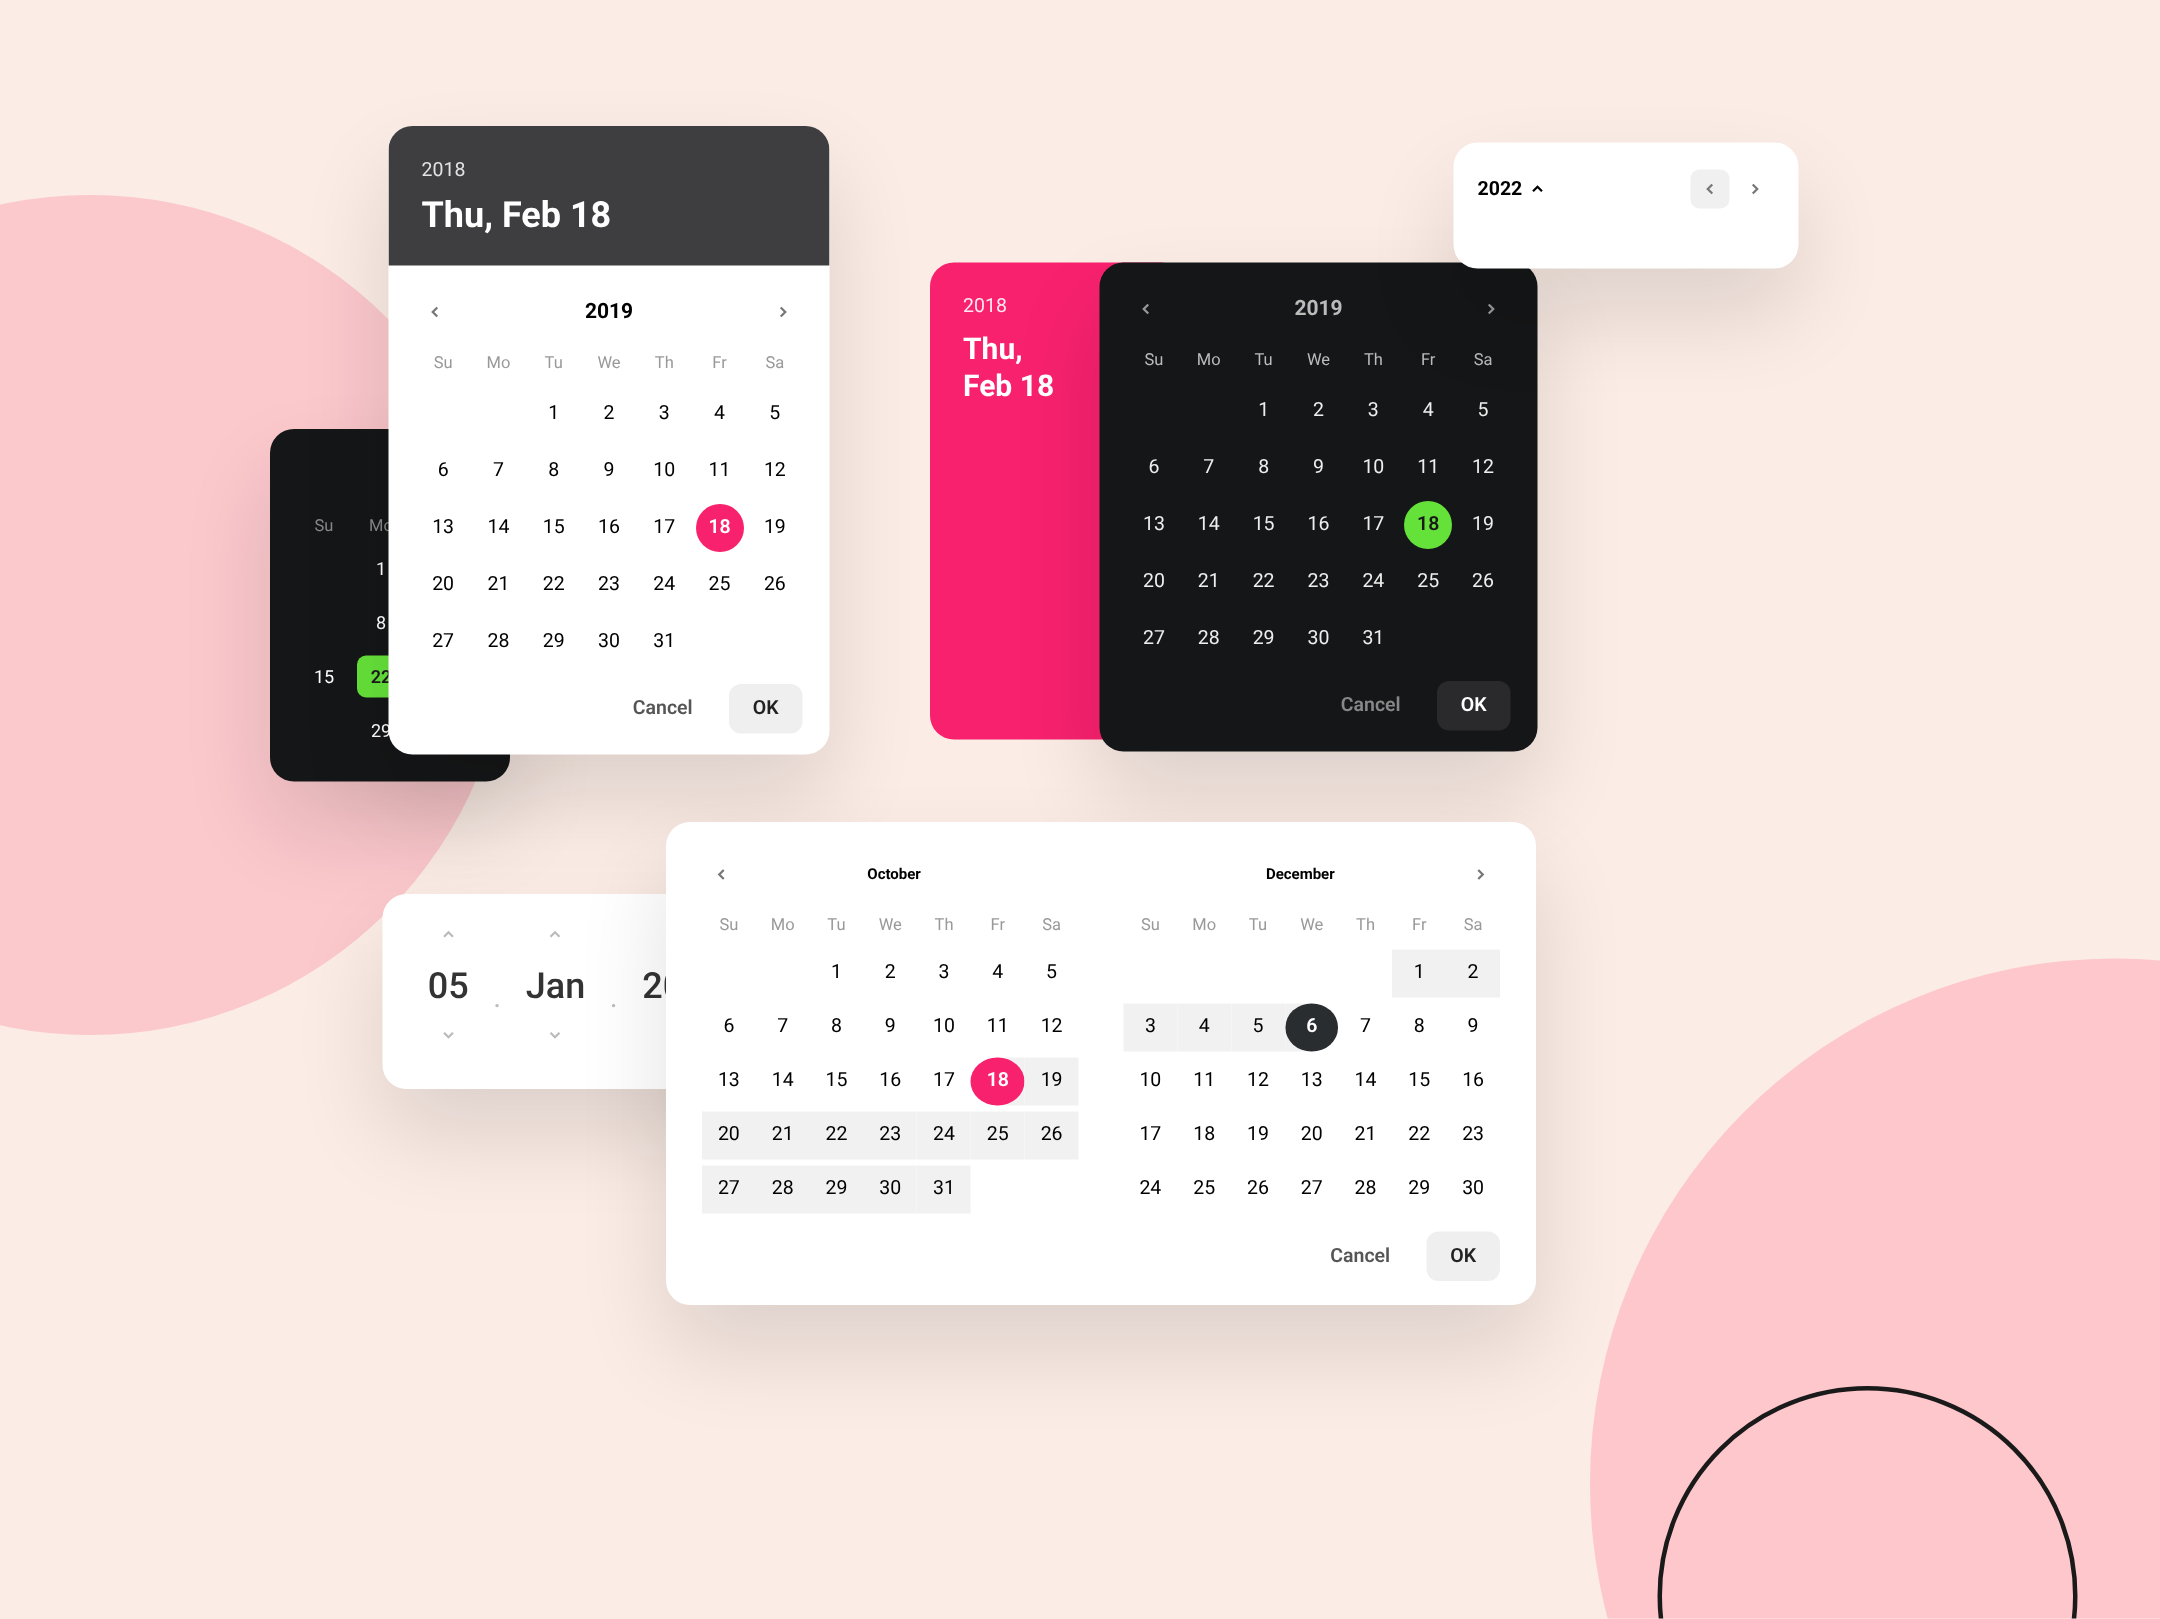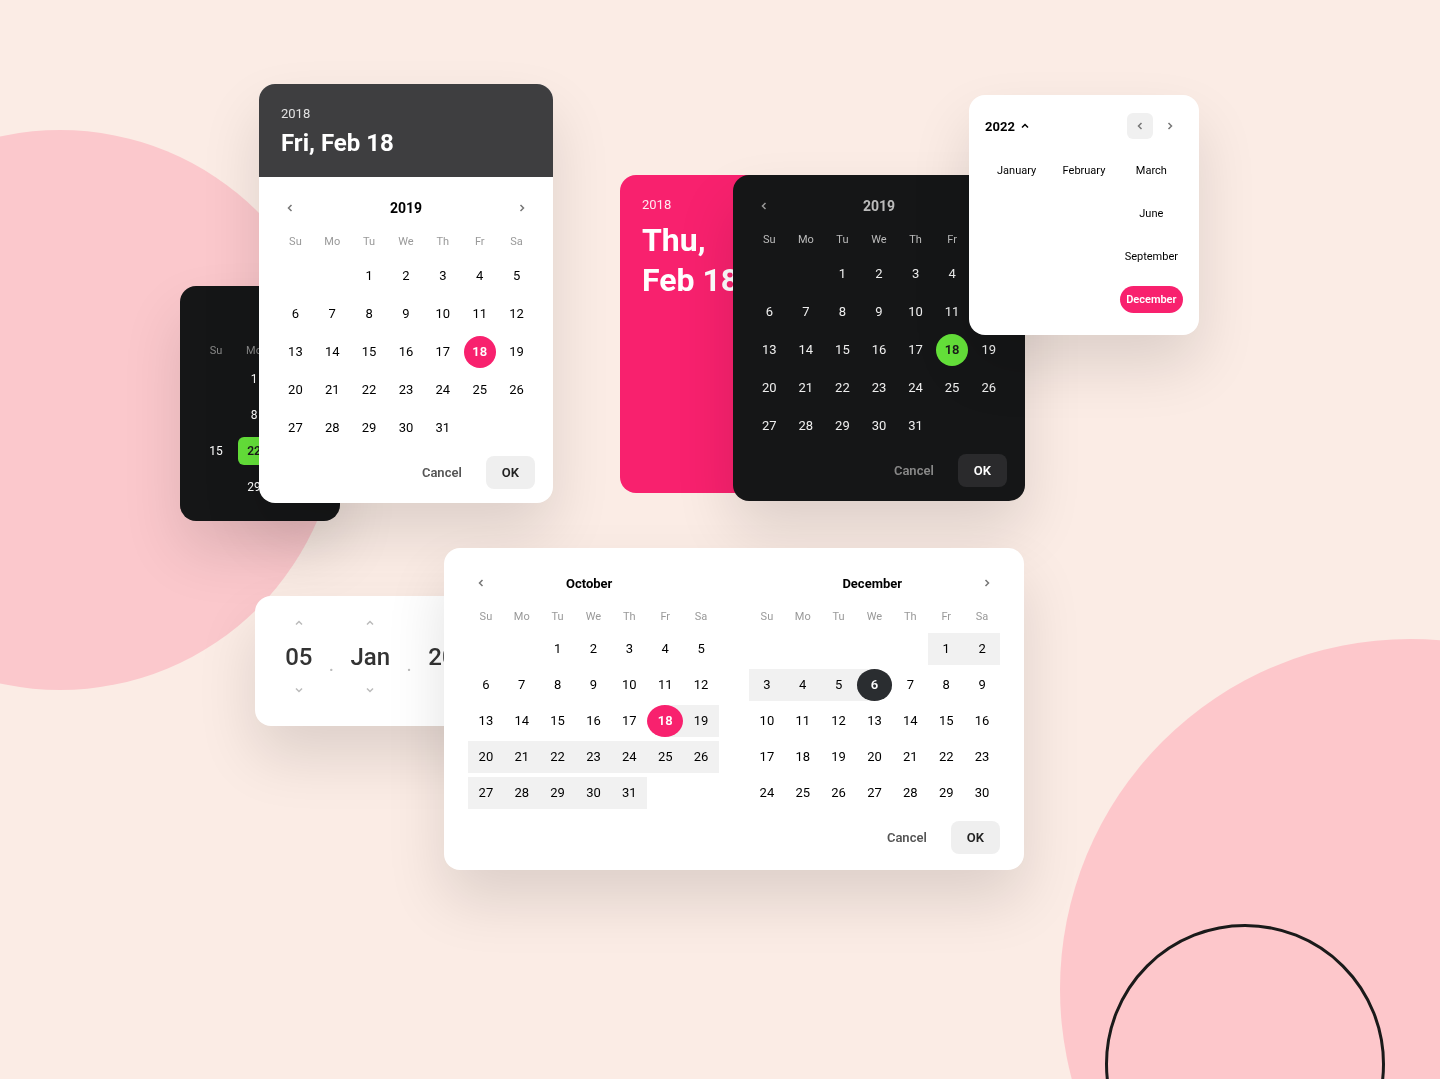--- a/index.html
+++ b/index.html
@@ -36,21 +36,21 @@
   .btn { font-size: 13px; font-weight: 600; padding: 9px 16px; border-radius: 8px; cursor: pointer; border: none; }
   .btn-ghost { background: transparent; color: #555; }
   .btn-light { background: #efefef; color: #222; }
   .btn-dark { background: #2a2a2c; color: #fff; }
   .btn-ghost-dark { background: transparent; color: #888; }
 
   
   .c2wrap { position: absolute; left: 620px; top: 175px; }
   .c2-side { position: absolute; left: 0; top: 0; width: 170px; height: 318px; background: #f8216e; border-radius: 16px; color: #fff; padding: 22px; }
   .c2-side .y { font-size: 13px; opacity: .9; }
-  .c2-side .d { font-size: 32px; font-weight: 700; margin-top: 8px; line-height: 1.25; }
+  .c2-side .d { font-size: 20px; font-weight: 700; margin-top: 8px; line-height: 1.25; }
   .c2 { left: 113px; top: 0; width: 292px; padding: 18px 18px 14px; position: absolute; }
   .c2 .dow, .c2 .yr { color: #bbb; }
   .c2 .d { color: #eee; }
   .c2 .sel-green { background: #65e23a; color: #1a1a1a; font-weight: 600; }
   .c2 .chev { color: #999; }
 
   
   .c3 { left: 969px; top: 95px; width: 230px; padding: 18px 16px 22px; }
   .c3-top { display: flex; align-items: center; justify-content: space-between; margin-bottom: 18px; }
   .c3-yr { font-size: 13px; font-weight: 700; display: flex; align-items: center; gap: 4px; }
@@ -65,21 +65,21 @@
   .c4 { left: 255px; top: 596px; width: 258px; height: 130px; padding: 18px 22px; display: flex; justify-content: space-around; }
   .spin { display: flex; flex-direction: column; align-items: center; gap: 10px; }
   .spin .v { font-size: 24px; font-weight: 500; color: #333; }
   .spin-chev { color: #bbb; cursor: pointer; }
   .dot { font-size: 20px; color: #bbb; align-self: center; padding-top: 6px; }
 
   
   .c5 { left: 444px; top: 548px; width: 580px; padding: 22px 24px 16px; }
   .c5-head { display: flex; align-items: center; justify-content: space-between; margin-bottom: 14px; }
   .c5-months { display: flex; gap: 230px; }
-  .c5-months span { font-size: 13px; font-weight: 700; }
+  .c5-months span { font-size: 10px; font-weight: 700; }
   .c5-body { display: flex; gap: 30px; }
   .c5-cal { flex: 1; }
   .c5-cal .cal-grid { row-gap: 4px; }
   .c5-cal .d { border-radius: 0; width: 100%; }
   .c5-cal .in-range { background: #f1f1f1; }
   .c5-cal .start { background: #f8216e; color: #fff; border-radius: 50%; font-weight: 600; }
   .c5-cal .end { background: #2a2d30; color: #fff; border-radius: 50%; font-weight: 600; }
   .c5-cal .start-wrap { background: linear-gradient(to right, transparent 50%, #f1f1f1 50%); }
   .c5-cal .end-wrap { background: linear-gradient(to right, #f1f1f1 50%, transparent 50%); }
 
@@ -104,21 +104,21 @@
       <div class="d">15</div>
       <div class="d sel">22</div>
       <div class="d"></div>
       <div class="d">29</div>
     </div>
 </div>
 
 <div class="card c1">
   <div class="c1-head">
     <div class="c1-year">2018</div>
-    <div class="c1-date">Fri, Feb 18</div>
+    <div class="c1-date">Thu, Feb 18</div>
   </div>
   <div class="c1-body">
     <div class="nav-row">
       <span class="chev">
           <svg class="ic" viewBox="0 0 24 24" fill="none" stroke="currentColor" stroke-width="3">
             <polyline points="15 18 9 12 15 6"></polyline>
           </svg>
         </span>
       <span class="yr">2019</span>
       <span class="chev">
@@ -258,34 +258,20 @@
             <polyline points="15 18 9 12 15 6"></polyline>
           </svg>
         </span>
       <span class="chev plain">
           <svg class="ic" viewBox="0 0 24 24" fill="none" stroke="currentColor" stroke-width="3">
             <polyline points="9 18 15 12 9 6"></polyline>
           </svg>
         </span>
     </div>
   </div>
-  <div class="c3-grid" id="c3grid">
-      <div class="c3-m">January</div>
-      <div class="c3-m">February</div>
-      <div class="c3-m">March</div>
-      <div class="c3-m" style="visibility: hidden;"></div>
-      <div class="c3-m" style="visibility: hidden;"></div>
-      <div class="c3-m">June</div>
-      <div class="c3-m" style="visibility: hidden;"></div>
-      <div class="c3-m" style="visibility: hidden;"></div>
-      <div class="c3-m">September</div>
-      <div class="c3-m" style="visibility: hidden;"></div>
-      <div class="c3-m" style="visibility: hidden;"></div>
-      <div class="c3-m sel">December</div>
-    </div>
 </div>
 
 <div class="card c4">
   <div class="spin">
     <span class="spin-chev"><svg class="ic" viewBox="0 0 24 24" fill="none" stroke="currentColor" stroke-width="3">
           <polyline points="18 15 12 9 6 15"></polyline>
         </svg></span>
     <span class="v">05</span>
     <span class="spin-chev"><svg class="ic" viewBox="0 0 24 24" fill="none" stroke="currentColor" stroke-width="3">
           <polyline points="6 9 12 15 18 9"></polyline>

